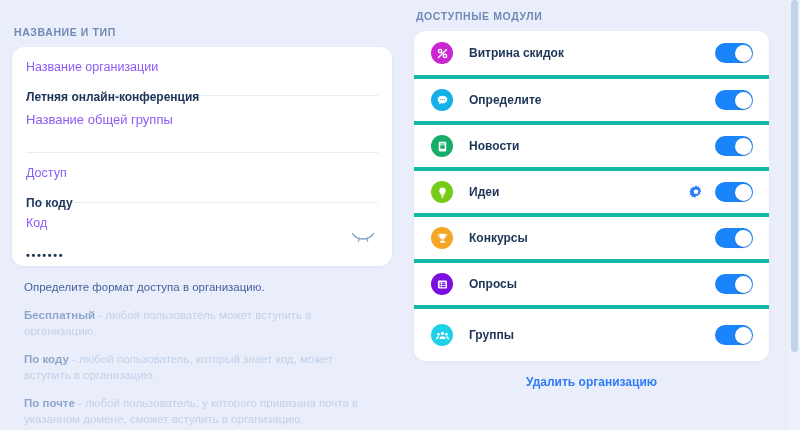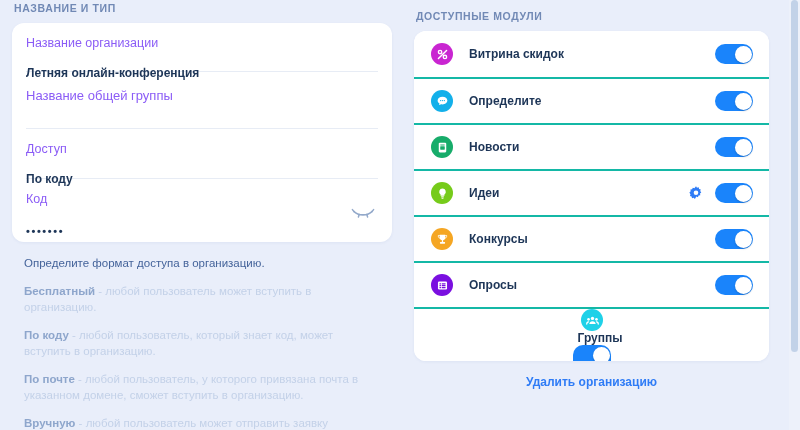--- a/index.html
+++ b/index.html
@@ -20,21 +20,21 @@
   .page {
     position: absolute;
     inset: 0;
     display: flex;
     padding: 0;
   }
 
   
   .col-left {
     width: 404px;
-    padding: 0 12px 0 12px;
+    padding: 24px 12px 0 12px;
     position: relative;
   }
 
   .section-title {
     font-size: 10.5px;
     font-weight: bold;
     letter-spacing: 0.6px;
     color: #7189b5;
     text-transform: uppercase;
     padding: 2px 0 0 2px;
@@ -114,24 +114,24 @@
   .modules-card {
     overflow: hidden;
     padding: 0 0;
   }
 
   .module-row {
     display: flex;
     align-items: center;
     height: 46px;
     padding: 0 16px 0 17px;
-    border-bottom: 2px solid #14b8a6;
+    border-bottom: 4px solid #14b8a6;
     background: #fff;
   }
-  .module-row:last-child { border-bottom: none; flex-direction: column; }
+  .module-row:last-child { border-bottom: none; }
   .module-row:first-child { height: 48px; }
   .module-row:last-child  { height: 52px; }
 
   .mod-icon {
     width: 22px;
     height: 22px;
     border-radius: 50%;
     flex: 0 0 22px;
     display: flex;
     align-items: center;

